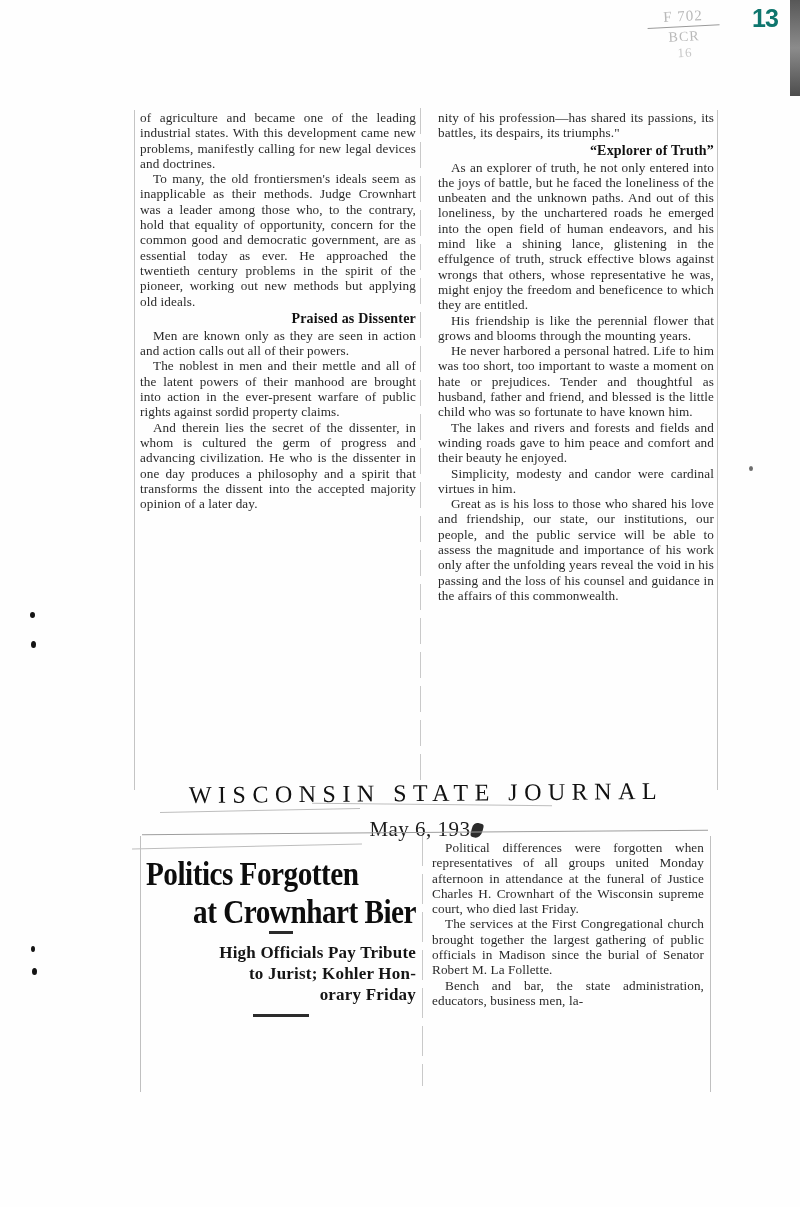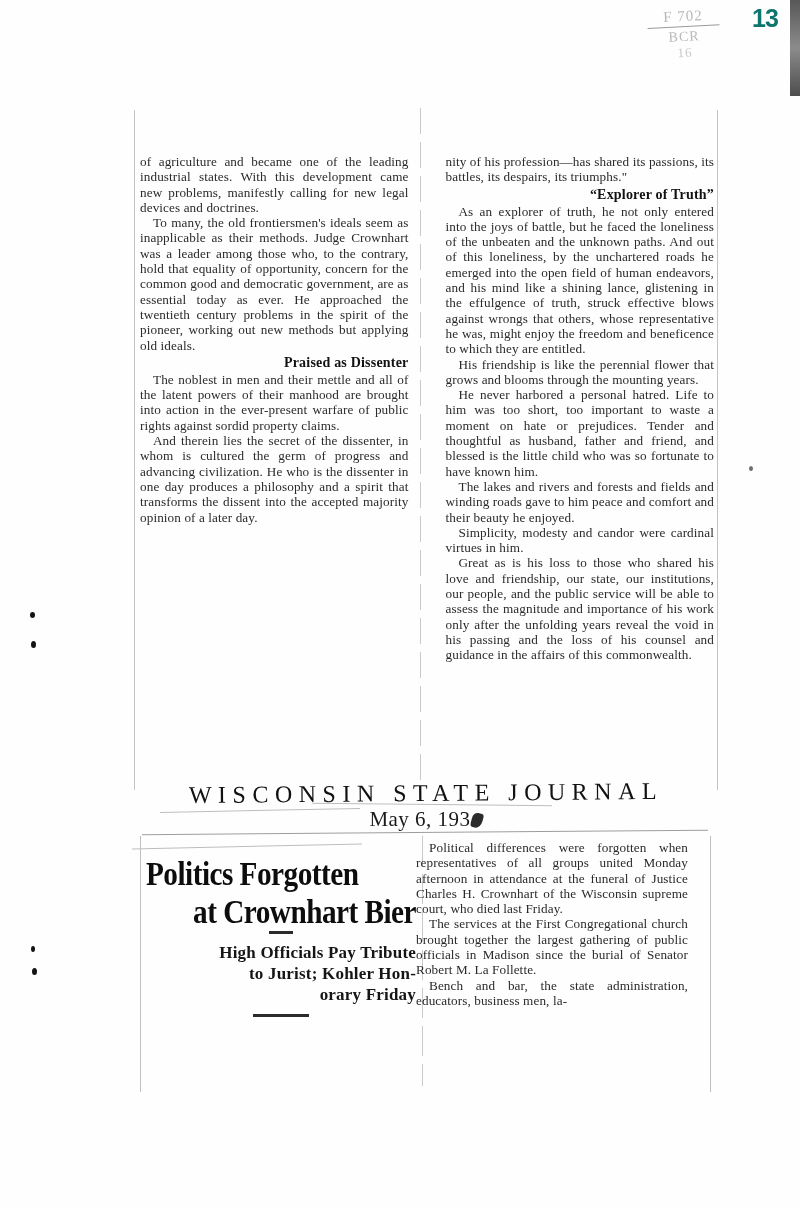--- a/index.html
+++ b/index.html
@@ -78,22 +78,21 @@
   .rule-v.mid   { left: 288px; top: 4px;  height: 676px;
                   background: repeating-linear-gradient(180deg,#c9c9c9 0 26px, transparent 26px 34px); }
 
   
   .cols {
     position: absolute;
     left: 8px;
     top: 6px;
     width: 574px;
     display: flex;
-    gap: 37px;
-    margin-top: 44px;
+    gap: 22px;
   }
   .col { width: 276px; }
 
   .bodytext {
     font-size: 13.2px;
     line-height: 15.3px;
     text-align: justify;
     text-justify: inter-word;
     letter-spacing: .1px;
     color: #2a2a2a;
@@ -120,20 +119,21 @@
   }
   .masthead .title {
     font-family: "Liberation Serif", serif;
     font-size: 24px;
     letter-spacing: 6.5px;
     color: #111;
     white-space: nowrap;
     transform: rotate(-0.5deg);
   }
   .masthead .date {
+    margin-top: 10px;
     font-family: "Liberation Serif", serif;
     font-size: 21px;
     color: #1a1a1a;
     letter-spacing: .5px;
     position: relative;
     display: inline-block;
   }
   .date-blot {
     display: inline-block;
     width: 11px;
@@ -216,21 +216,21 @@
   }
   .head-rule {
     margin: 0 auto 8px auto;
     width: 24px;
     height: 3px;
     background: #2b2b2b;
   }
 
   .story-col {
     position: absolute;
-    left: 284px;
+    left: 300px;
     top: 10px;
     width: 272px;
   }
 
   
   .speck {
     position: absolute;
     background: #141414;
     border-radius: 50%;
   }
@@ -260,20 +260,21 @@
     <div class="rule-v left"></div>
     <div class="rule-v mid"></div>
     <div class="rule-v right"></div>
 
     <div class="cols">
 
       <div class="col">
         <p class="bodytext">of agriculture and became one of the leading industrial states. With this development came new problems, manifestly calling for new legal devices and doctrines.</p>
         <p class="bodytext indent">To many, the old frontiersmen's ideals seem as inapplicable as their methods. Judge Crownhart was a leader among those who, to the contrary, hold that equality of opportunity, concern for the common good and democratic government, are as essential today as ever. He approached the twentieth century problems in the spirit of the pioneer, working out new methods but applying old ideals.</p>
         <div class="subhead">Praised as Dissenter</div>
+        <p class="bodytext indent">Men are known only as they are seen in action and action calls out all of their powers.</p>
         <p class="bodytext indent">The noblest in men and their mettle and all of the latent powers of their manhood are brought into action in the ever-present warfare of public rights against sordid property claims.</p>
         <p class="bodytext indent">And therein lies the secret of the dissenter, in whom is cultured the germ of progress and advancing civilization. He who is the dissenter in one day produces a philosophy and a spirit that transforms the dissent into the accepted majority opinion of a later day.</p>
       </div>
 
       <div class="col">
         <p class="bodytext">nity of his profession—has shared its passions, its battles, its despairs, its triumphs."</p>
         <div class="subhead">“Explorer of Truth”</div>
         <p class="bodytext indent">As an explorer of truth, he not only entered into the joys of battle, but he faced the loneliness of the unbeaten and the unknown paths. And out of this loneliness, by the unchartered roads he emerged into the open field of human endeavors, and his mind like a shining lance, glistening in the effulgence of truth, struck effective blows against wrongs that others, whose representative he was, might enjoy the freedom and beneficence to which they are entitled.</p>
         <p class="bodytext indent">His friendship is like the perennial flower that grows and blooms through the mounting years.</p>
         <p class="bodytext indent">He never harbored a personal hatred. Life to him was too short, too important to waste a moment on hate or prejudices. Tender and thoughtful as husband, father and friend, and blessed is the little child who was so fortunate to have known him.</p>

